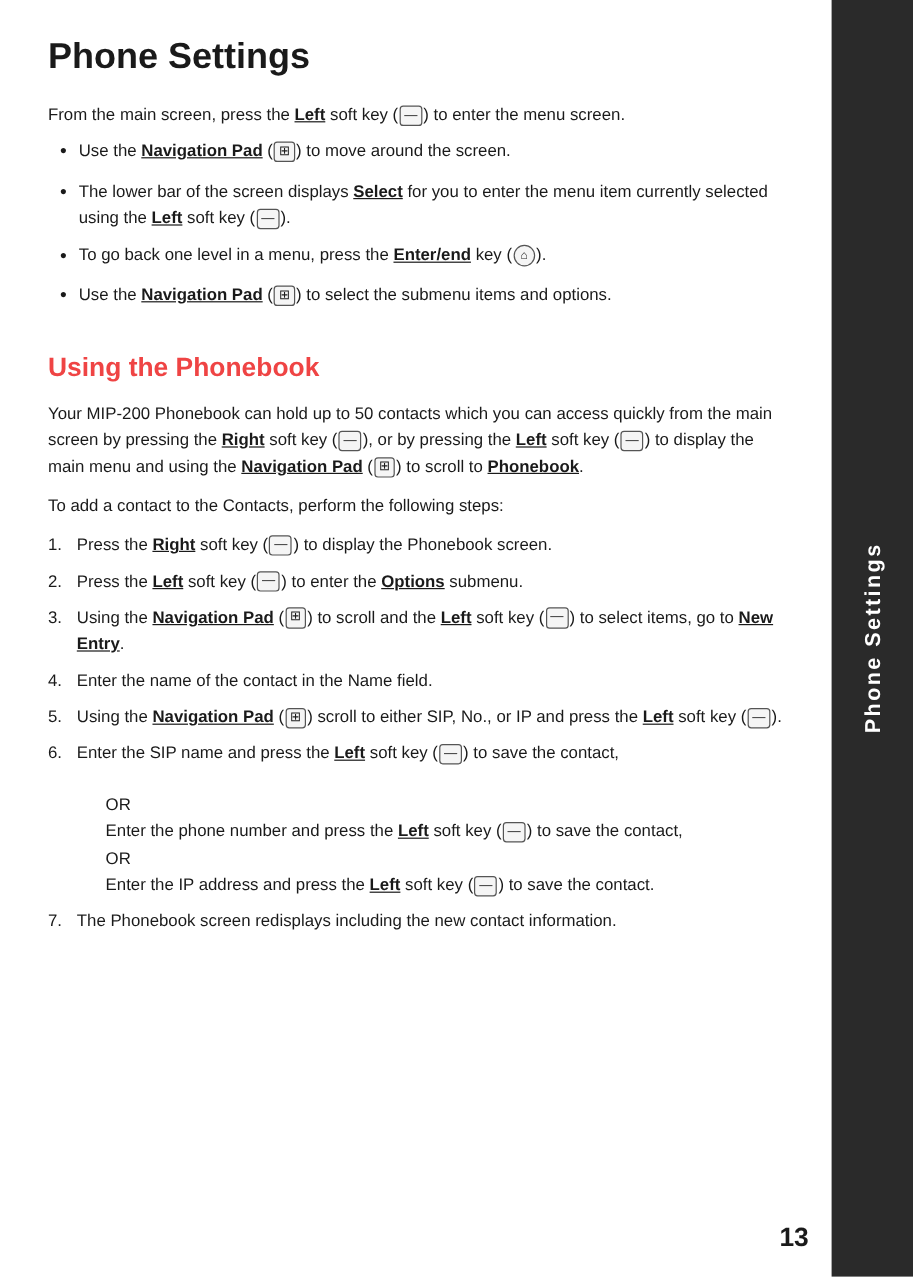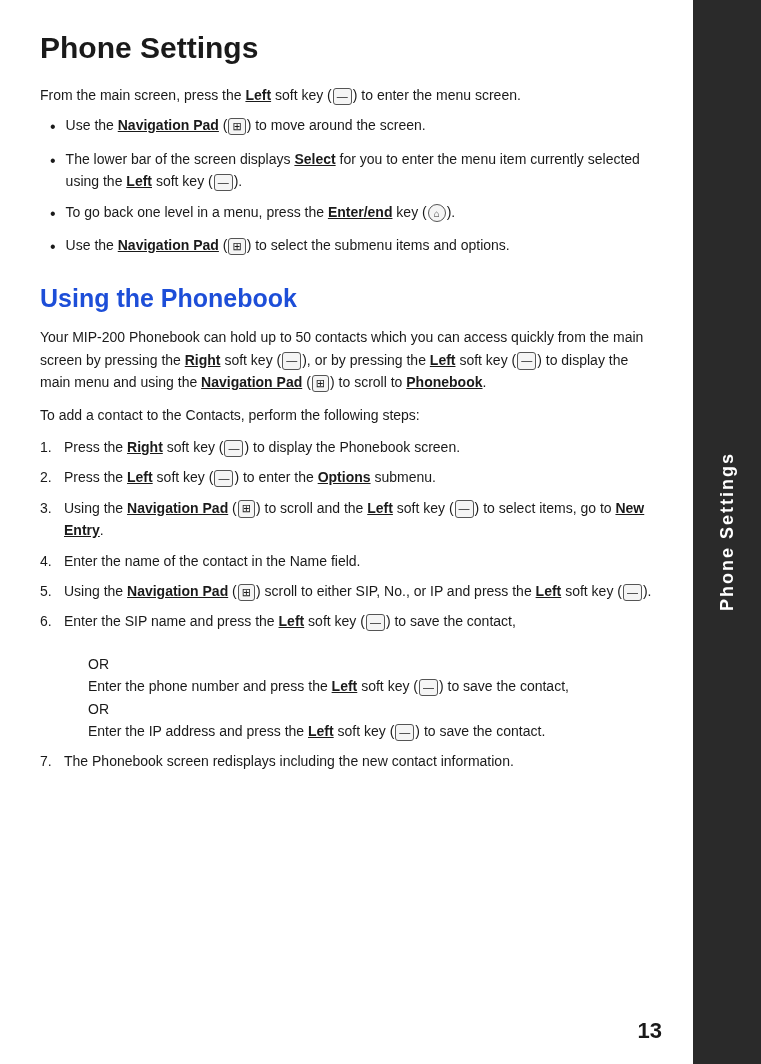--- a/index.html
+++ b/index.html
@@ -44,46 +44,46 @@
       writing-mode: vertical-rl;
       transform: rotate(180deg);
       letter-spacing: 2px;
       white-space: nowrap;
     }
 
     
     .page-number {
       position: absolute;
       bottom: 20px;
-      right: 99px;
+      right: 87px;
       font-size: 22px;
       font-weight: bold;
       color: #1a1a1a;
     }
 
     
     .content {
       padding-right: 10px;
     }
 
     
     .section-title-large {
       font-size: 30px;
       font-weight: bold;
       color: #1a1a1a;
       margin-bottom: 18px;
       line-height: 1.2;
     }
 
     .section-title-medium {
-      font-size: 25px;
-      font-weight: bold;
-      color: #1d4ed8;
+      font-size: 22px;
+      font-weight: bold;
+      color: #ef4444;
       margin-bottom: 12px;
-      margin-top: 22px;
+      margin-top: 32px;
       line-height: 1.3;
     }
 
     .intro-text {
       font-size: 14px;
       line-height: 1.6;
       margin-bottom: 8px;
       color: #1a1a1a;
     }
 

